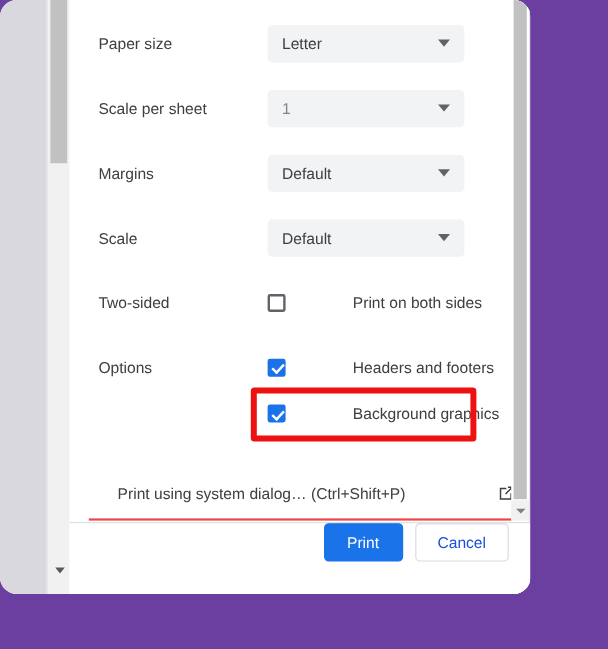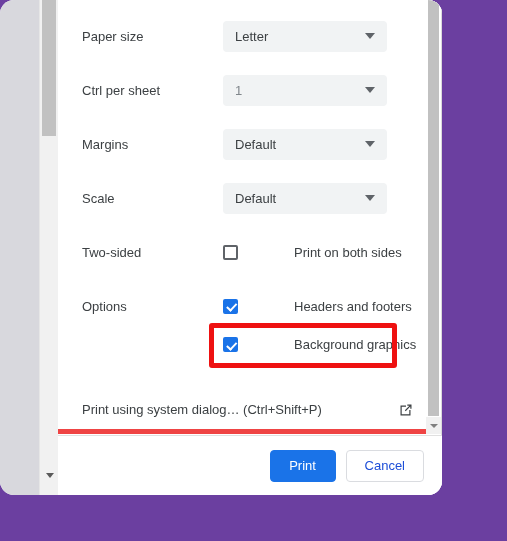--- a/index.html
+++ b/index.html
@@ -222,27 +222,27 @@
     height: 45px;
     border: 5px solid #ee1111;
     border-radius: 3px;
     box-sizing: border-box;
     pointer-events: none;
   }
 
   
   .sysdialog-row {
     position: absolute;
-    left: 0;
+    left: 16px;
     top: 390px;
     width: 369px;
     height: 44px;
     display: flex;
     align-items: center;
-    border-bottom: 5px solid #ef4444;
+    border-bottom: 2px solid #ef4444;
     box-sizing: border-box;
   }
   .sysdialog-label {
     position: absolute;
     left: 24px;
     font-size: 13px;
     color: #3c4043;
     white-space: nowrap;
   }
   .ext-icon {
@@ -256,21 +256,20 @@
   .dialog-footer {
     position: absolute;
     left: 0;
     top: 435px;
     width: 384px;
     height: 60px;
     background: #ffffff;
     border-top: 1px solid #e0e0e0;
     box-sizing: border-box;
     display: flex;
-    align-items: center;
     justify-content: flex-end;
     padding-right: 18px;
     gap: 10px;
   }
   .btn {
     height: 32px;
     min-width: 66px;
     border-radius: 4px;
     font-size: 13px;
     display: inline-flex;
@@ -332,21 +331,21 @@
 
         <div class="row" style="top:9px;">
           <span class="row-label">Paper size</span>
           <div class="select">
             <span class="value">Letter</span>
             <span class="caret"></span>
           </div>
         </div>
 
         <div class="row" style="top:63px;">
-          <span class="row-label">Ctrl per sheet</span>
+          <span class="row-label">Scale per sheet</span>
           <div class="select disabled">
             <span class="value">1</span>
             <span class="caret"></span>
           </div>
         </div>
 
         <div class="row" style="top:117px;">
           <span class="row-label">Margins</span>
           <div class="select">
             <span class="value">Default</span>

